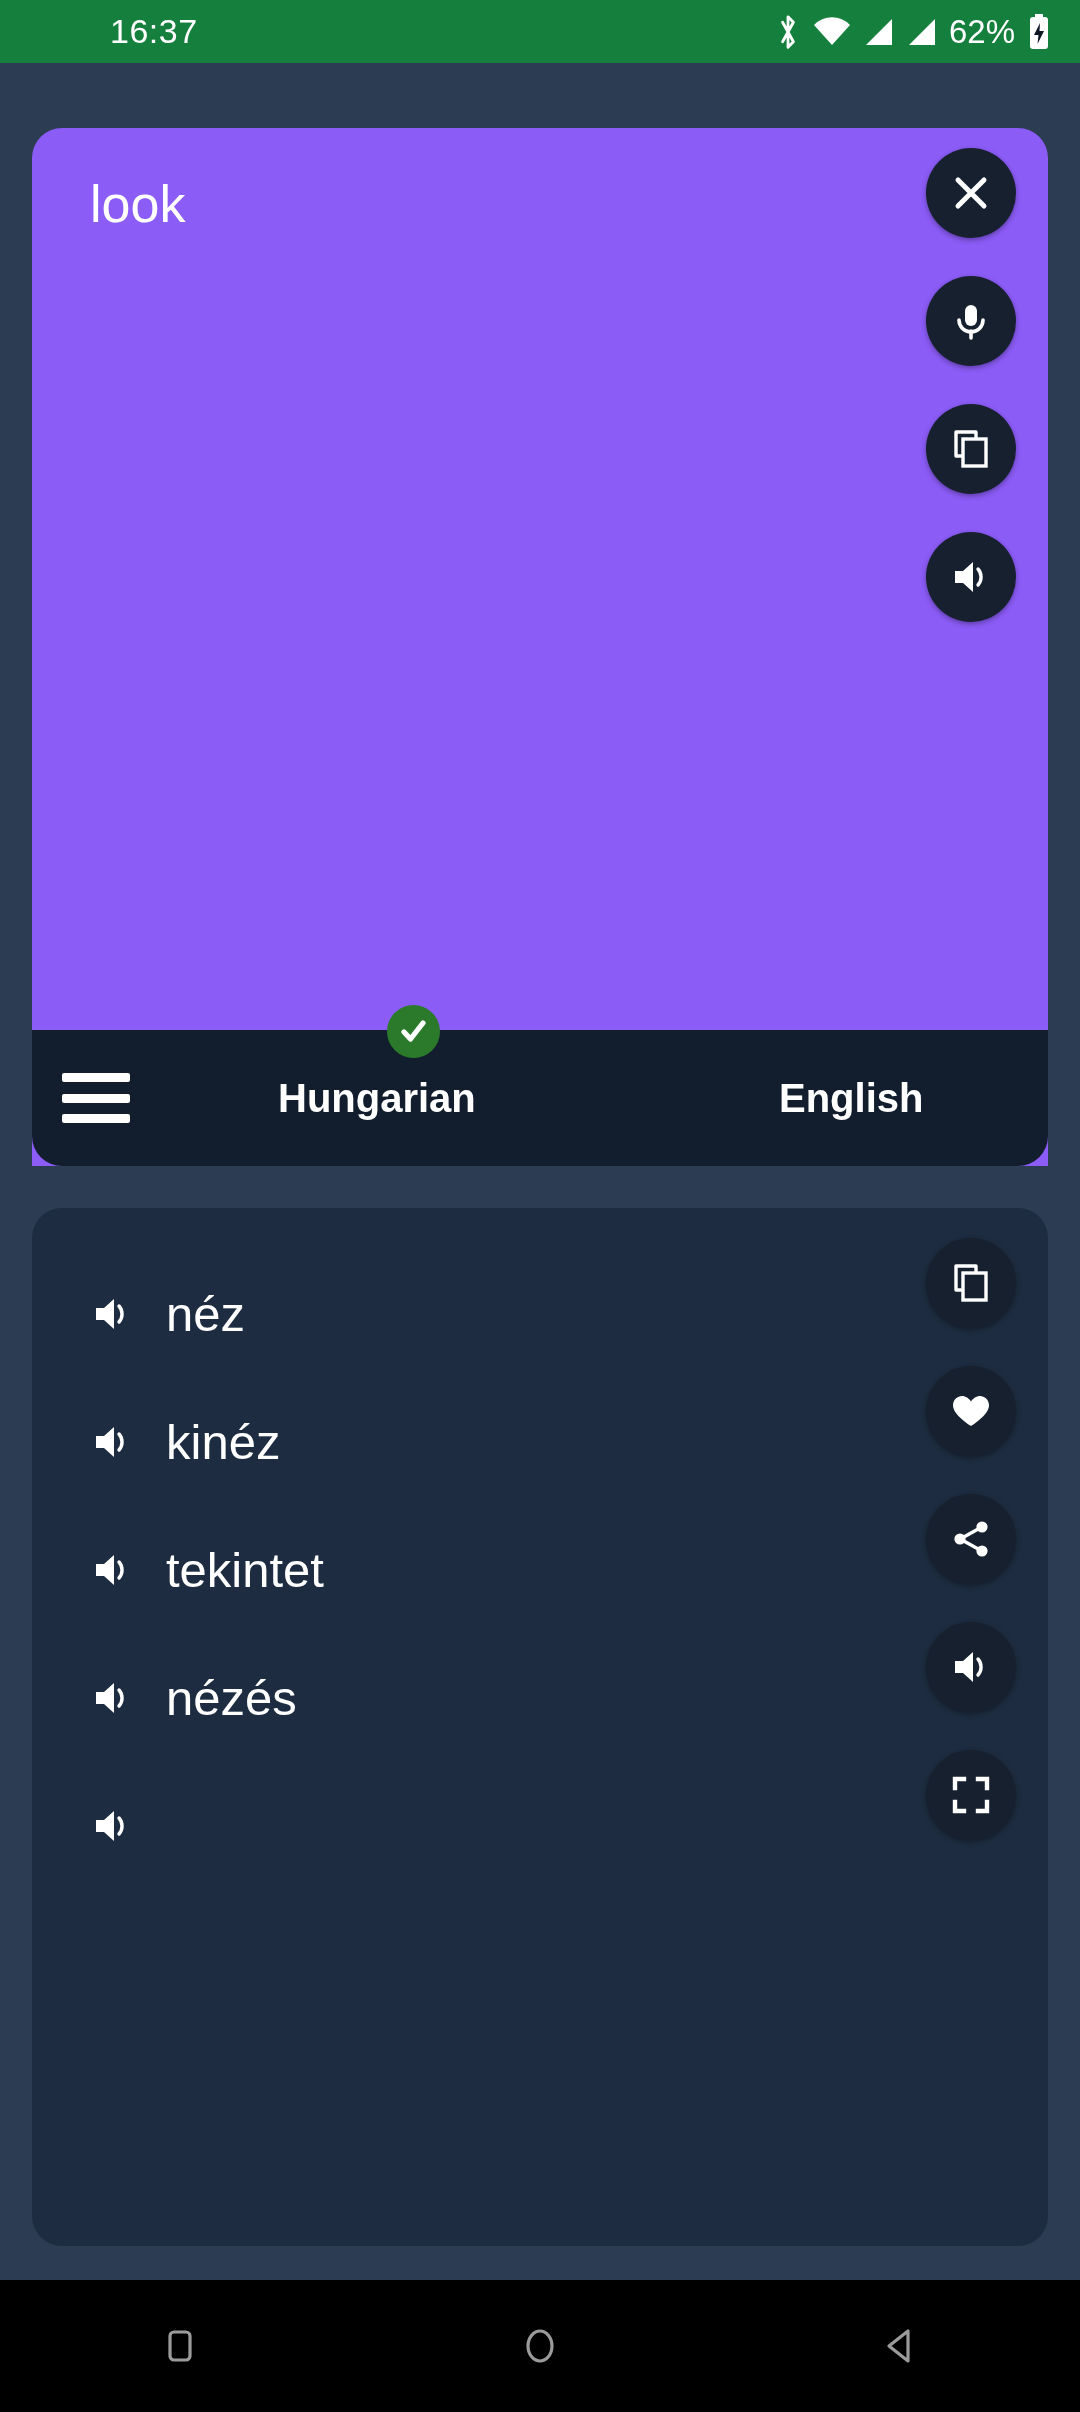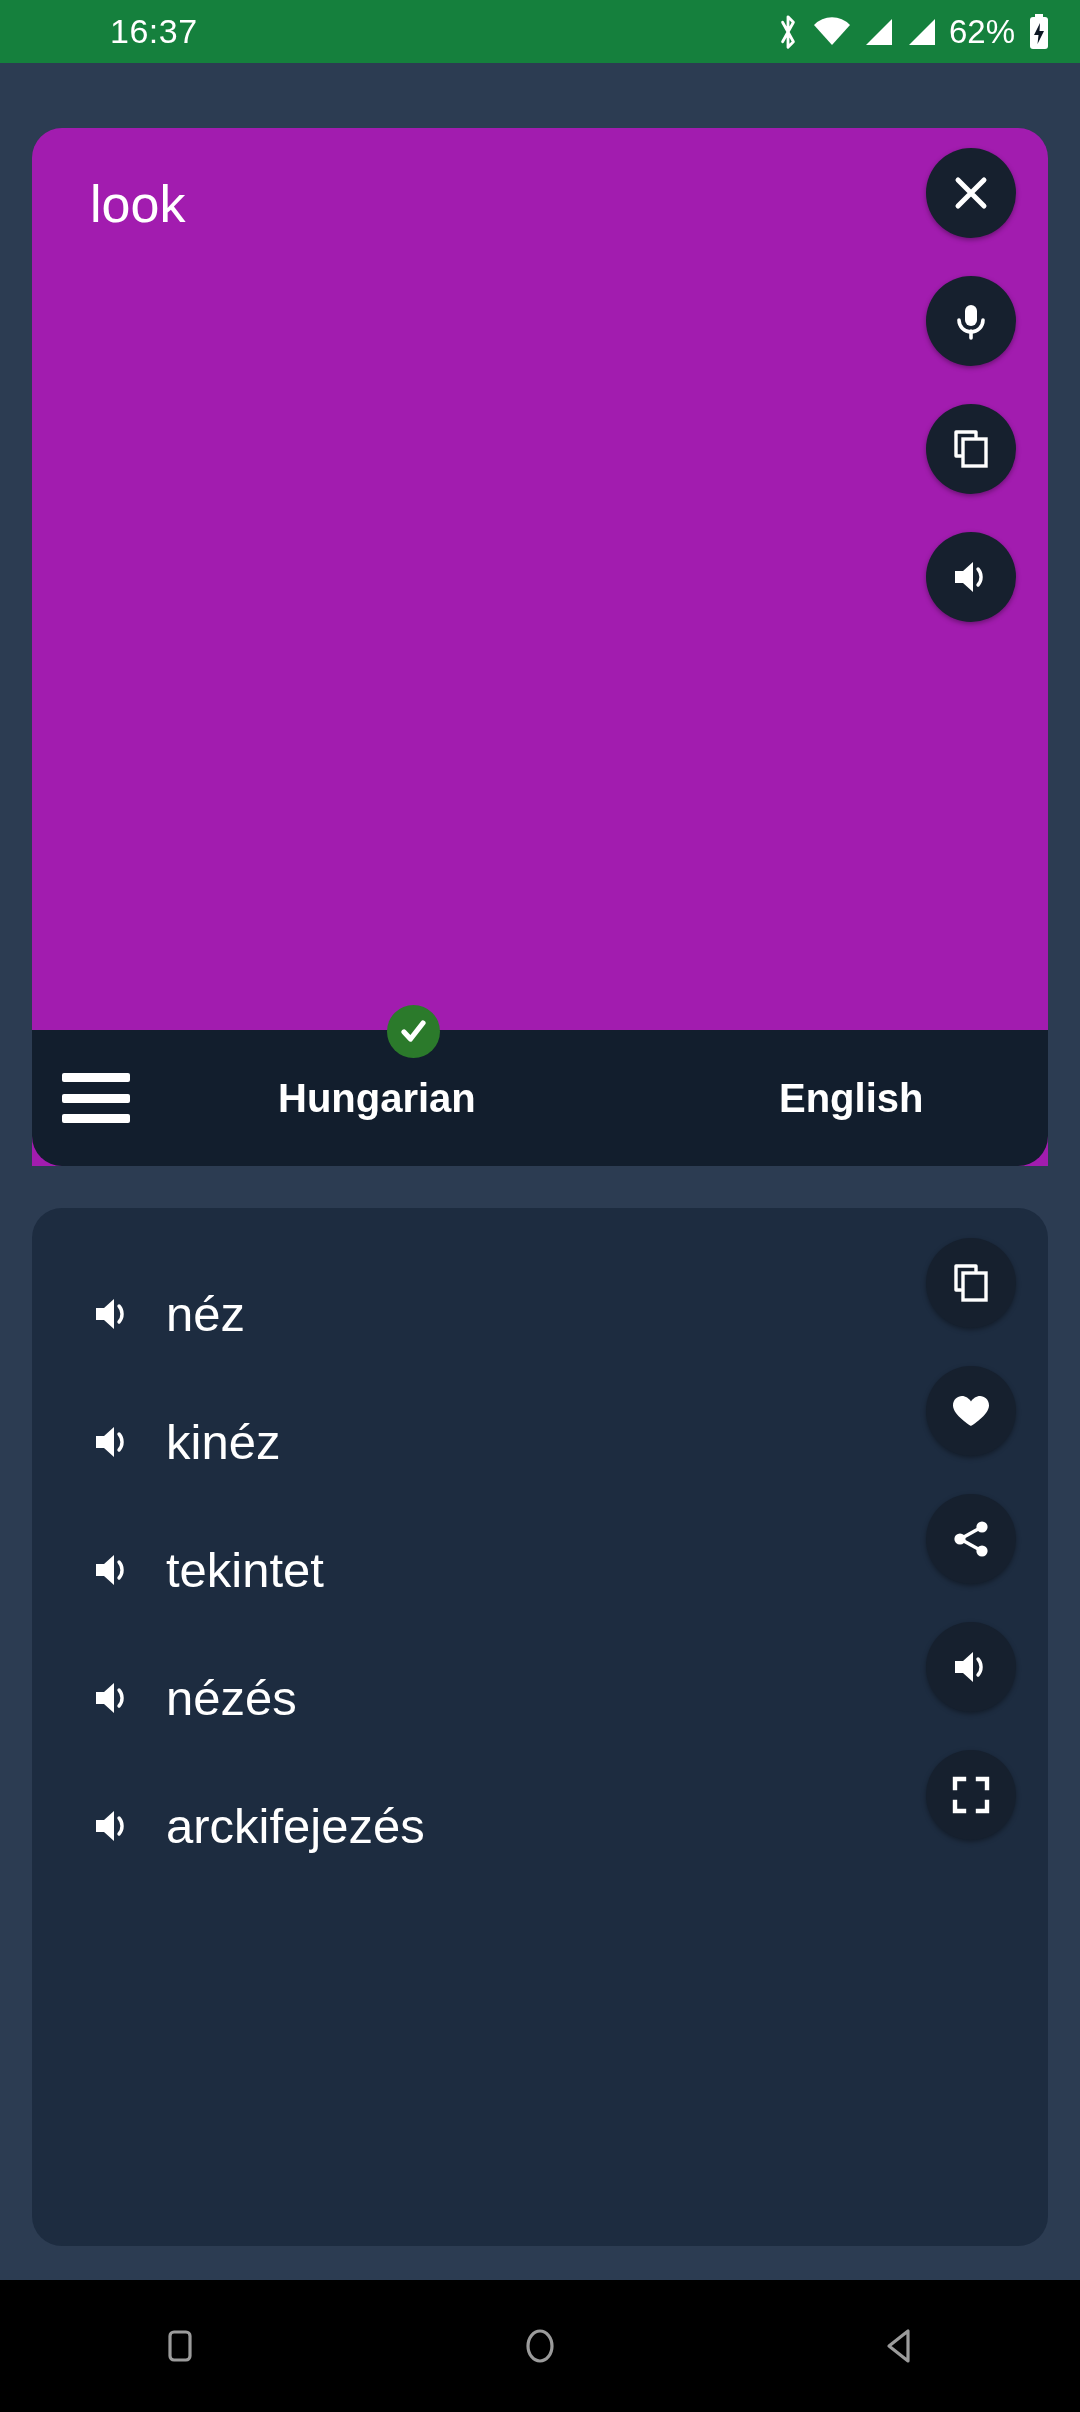--- a/index.html
+++ b/index.html
@@ -34,21 +34,21 @@
   }
   .status-icons svg { display:block; }
   .battery-pct {
     color:#ffffff; font-size:33px; margin-left:0; margin-right:2px;
   }
 
   
   .input-card {
     position:absolute; left:32px; top:128px;
     width:1016px; height:1038px;
-    background:#a21caf;
+    background:#8b5cf6;
     border-radius:30px 30px 0 0;
     overflow:visible;
   }
   .input-text {
     position:absolute; left:58px; top:45px;
     color:#ffffff; font-size:52px; font-weight:400;
     line-height:1.2;
     max-width:780px;
     word-wrap:break-word;
   }
@@ -296,21 +296,20 @@
         <span class="result-word">nézés</span>
       </div>
 
       <div class="result-row">
         <span class="spk">
           <svg width="44" height="44" viewBox="0 0 44 44">
             <path d="M6 16 L14 16 L24 7 L24 37 L14 28 L6 28 Z" fill="#fff"></path>
             <path d="M29 14 A12 12 0 0 1 29 30" fill="none" stroke="#fff" stroke-width="3.4" stroke-linecap="round"></path>
           </svg>
         </span>
-        <span class="result-word">arckifejezés</span>
       </div>
 
 
     </div>
 
     <div class="results-actions">
 
       <div class="circle-btn">
         <span>
           <svg width="42" height="42" viewBox="0 0 42 42">

